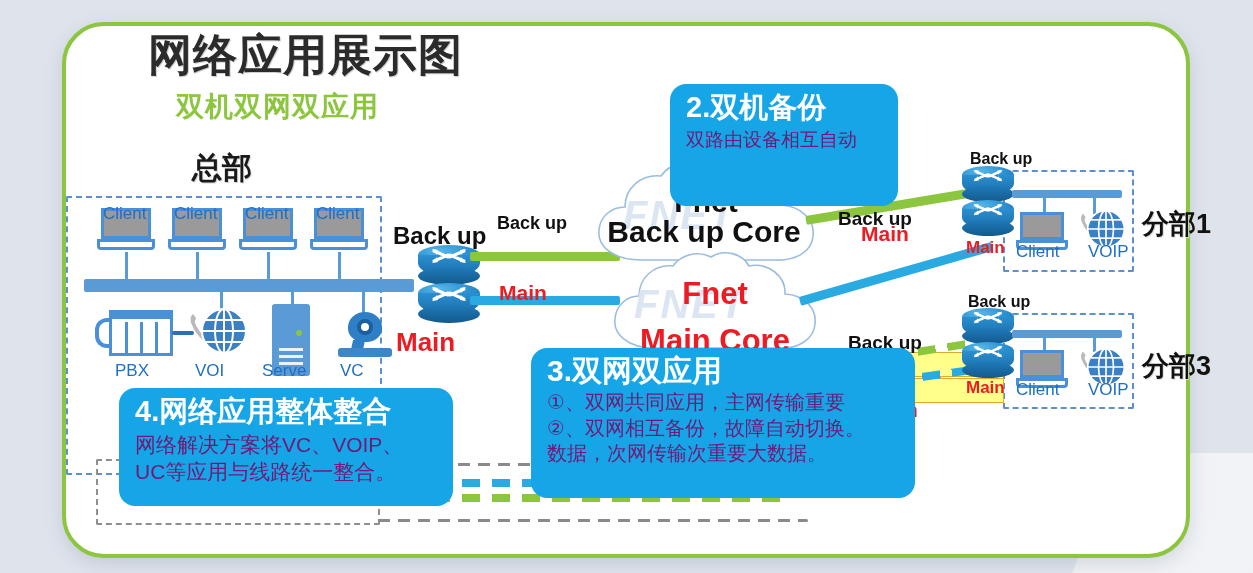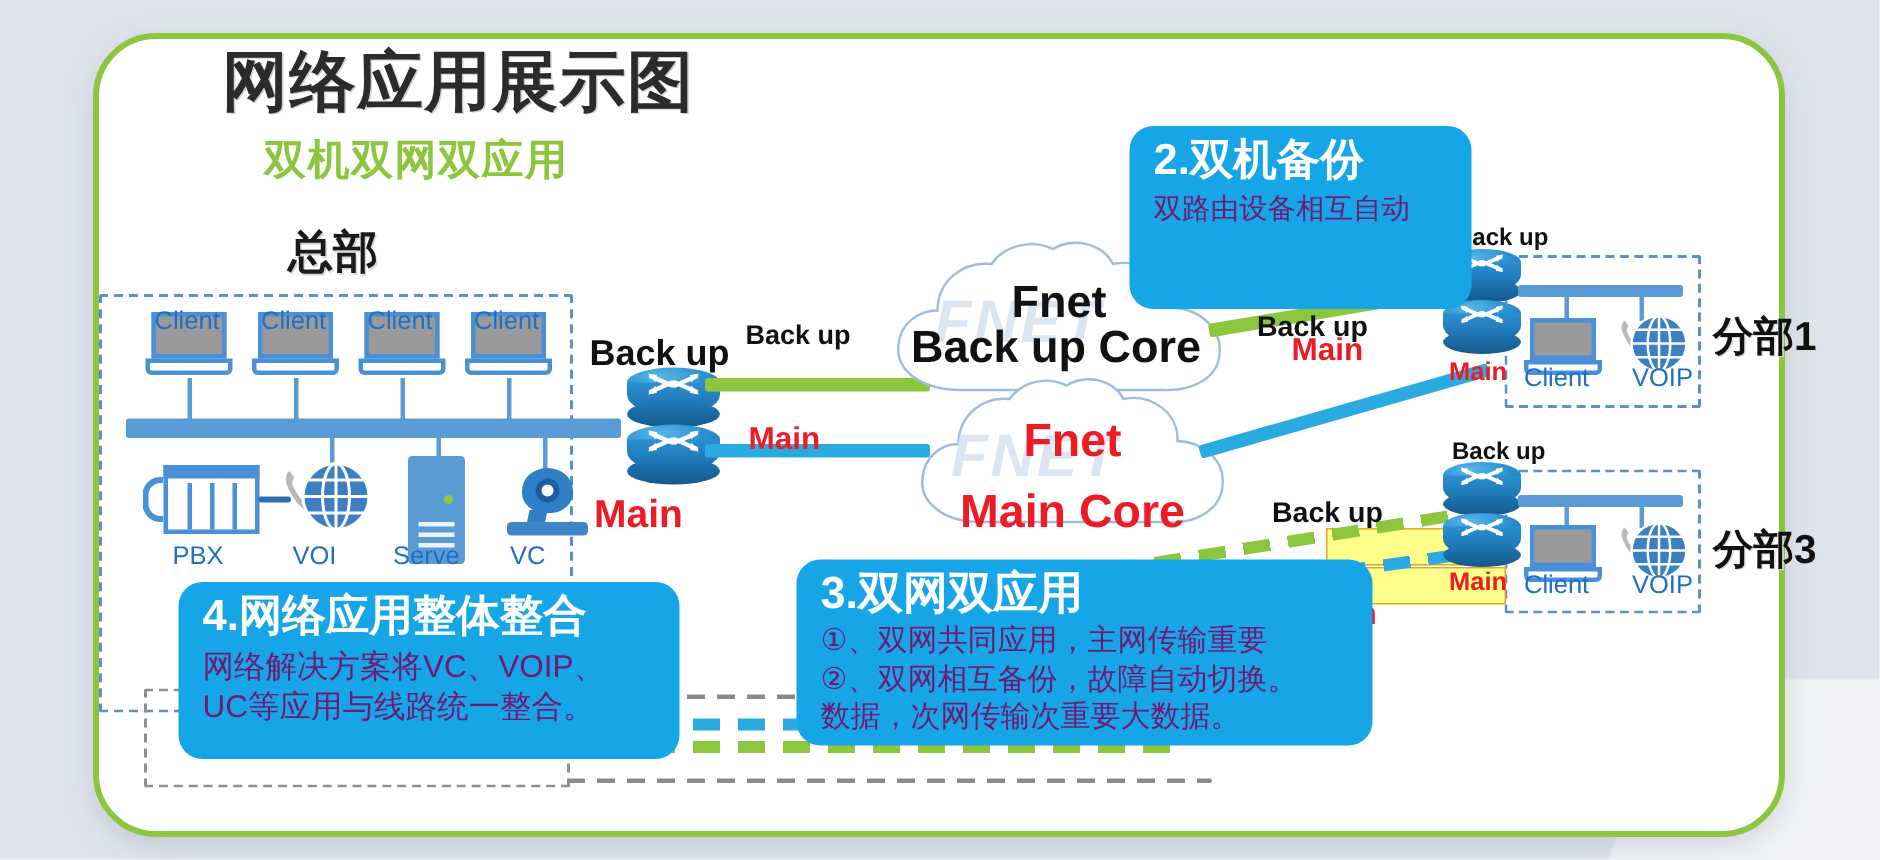--- a/index.html
+++ b/index.html
@@ -372,25 +372,25 @@
   <div class="dev-label" style="left:1088px;top:381px;width:34px;word-break:break-all;line-height:1.0;text-align:left;">VOIP</div>
 
   <div class="branch-title" style="left:1142px;top:348px;">分部3</div>
 
   <div class="callout" style="left:119px;top:388px;width:334px;height:118px;padding:8px 16px;">
     <div class="c-title" style="font-size:29px;">4.网络应用整体整合</div>
     <div class="c-body" style="font-size:21px;margin-top:4px;">网络解决方案将VC、VOIP、</div>
     <div class="c-body" style="font-size:21px;">UC等应用与线路统一整合。</div>
   </div>
 
-  <div class="callout" style="left:753px;top:84px;width:228px;height:122px;padding:8px 16px;">
+  <div class="callout" style="left:670px;top:84px;width:228px;height:122px;padding:8px 16px;">
     <div class="c-title" style="font-size:29px;">2.双机备份</div>
     <div class="c-body" style="font-size:19px;margin-top:4px;">双路由设备相互自动</div>
   </div>
 
-  <div class="callout" style="left:531px;top:373px;width:384px;height:124px;padding:6px 16px;">
+  <div class="callout" style="left:531px;top:348px;width:384px;height:150px;padding:6px 16px;">
     <div class="c-title" style="font-size:30px;">3.双网双应用</div>
     <div class="c-body" style="font-size:20px;margin-top:3px;">①、双网共同应用，主网传输重要</div>
     <div class="c-body" style="font-size:20px;">②、双网相互备份，故障自动切换。</div>
     <div class="c-body" style="font-size:20px;">数据，次网传输次重要大数据。</div>
   </div>
 
 </div>
 
 </body></html>

